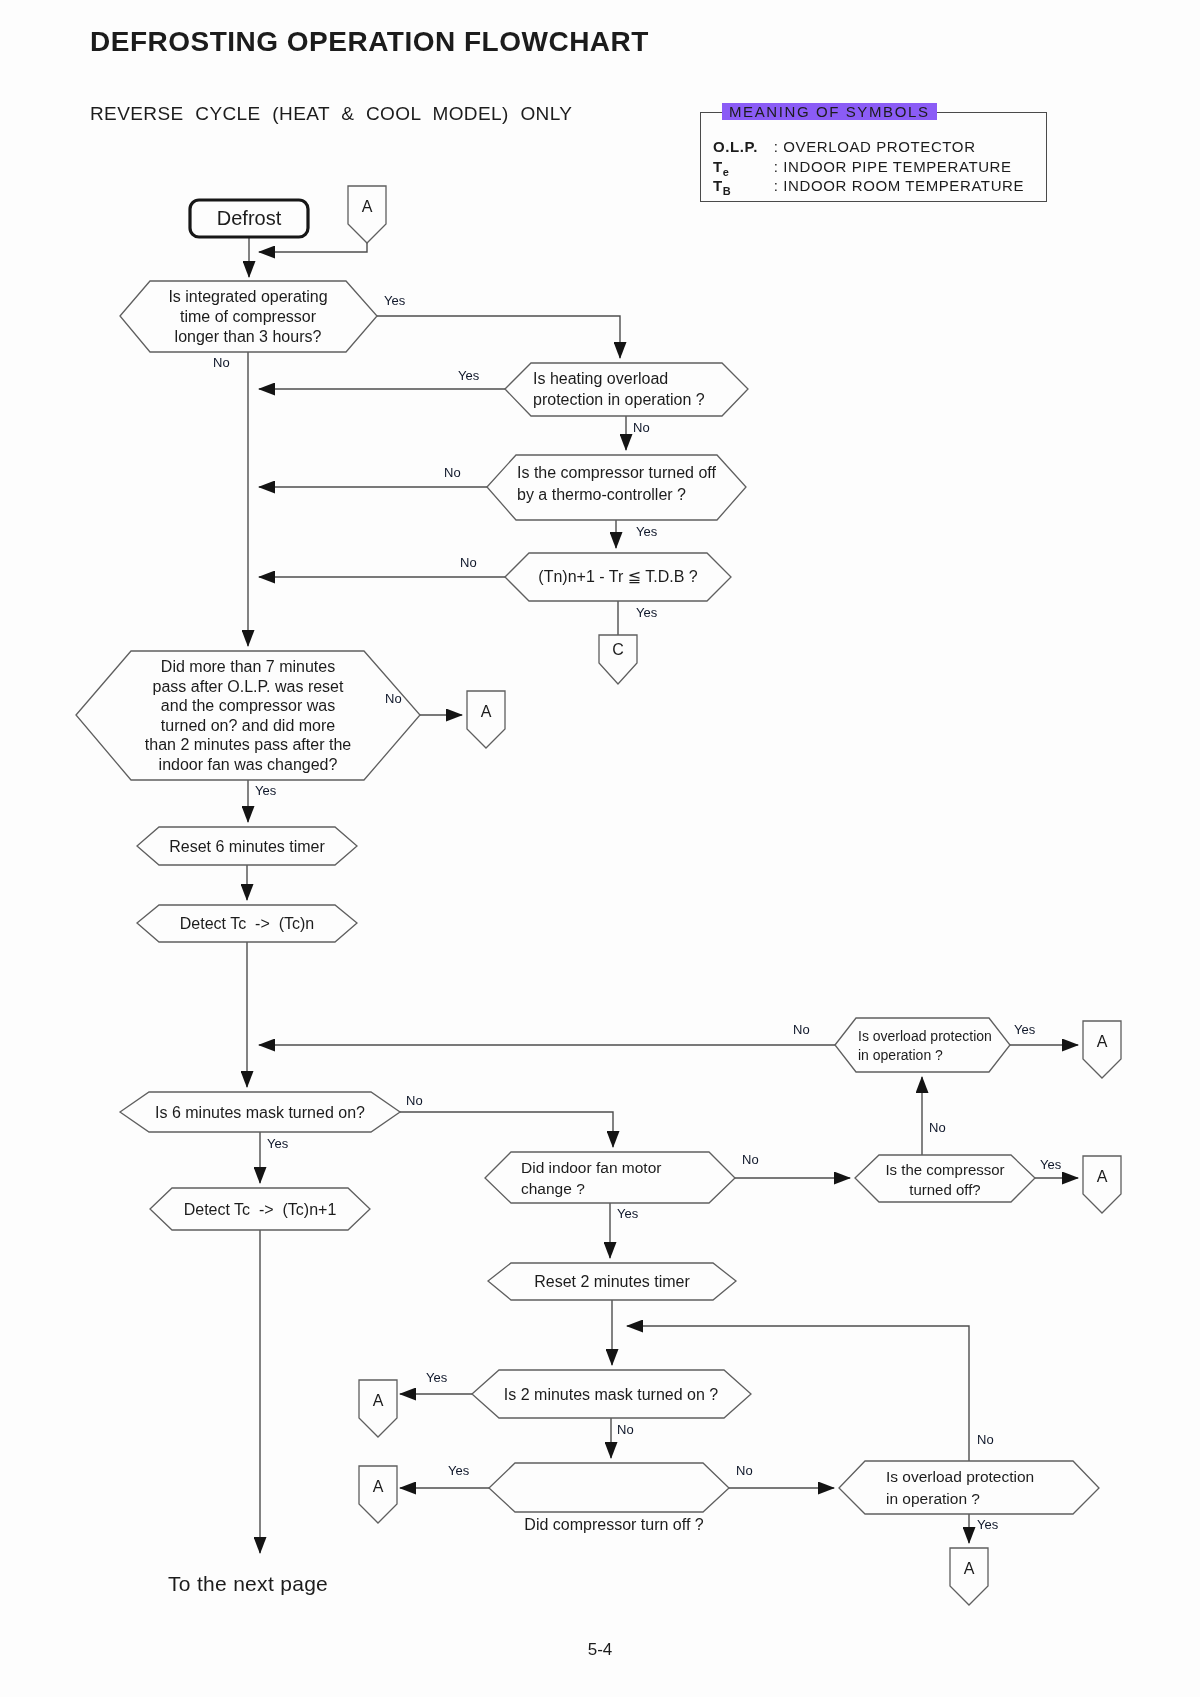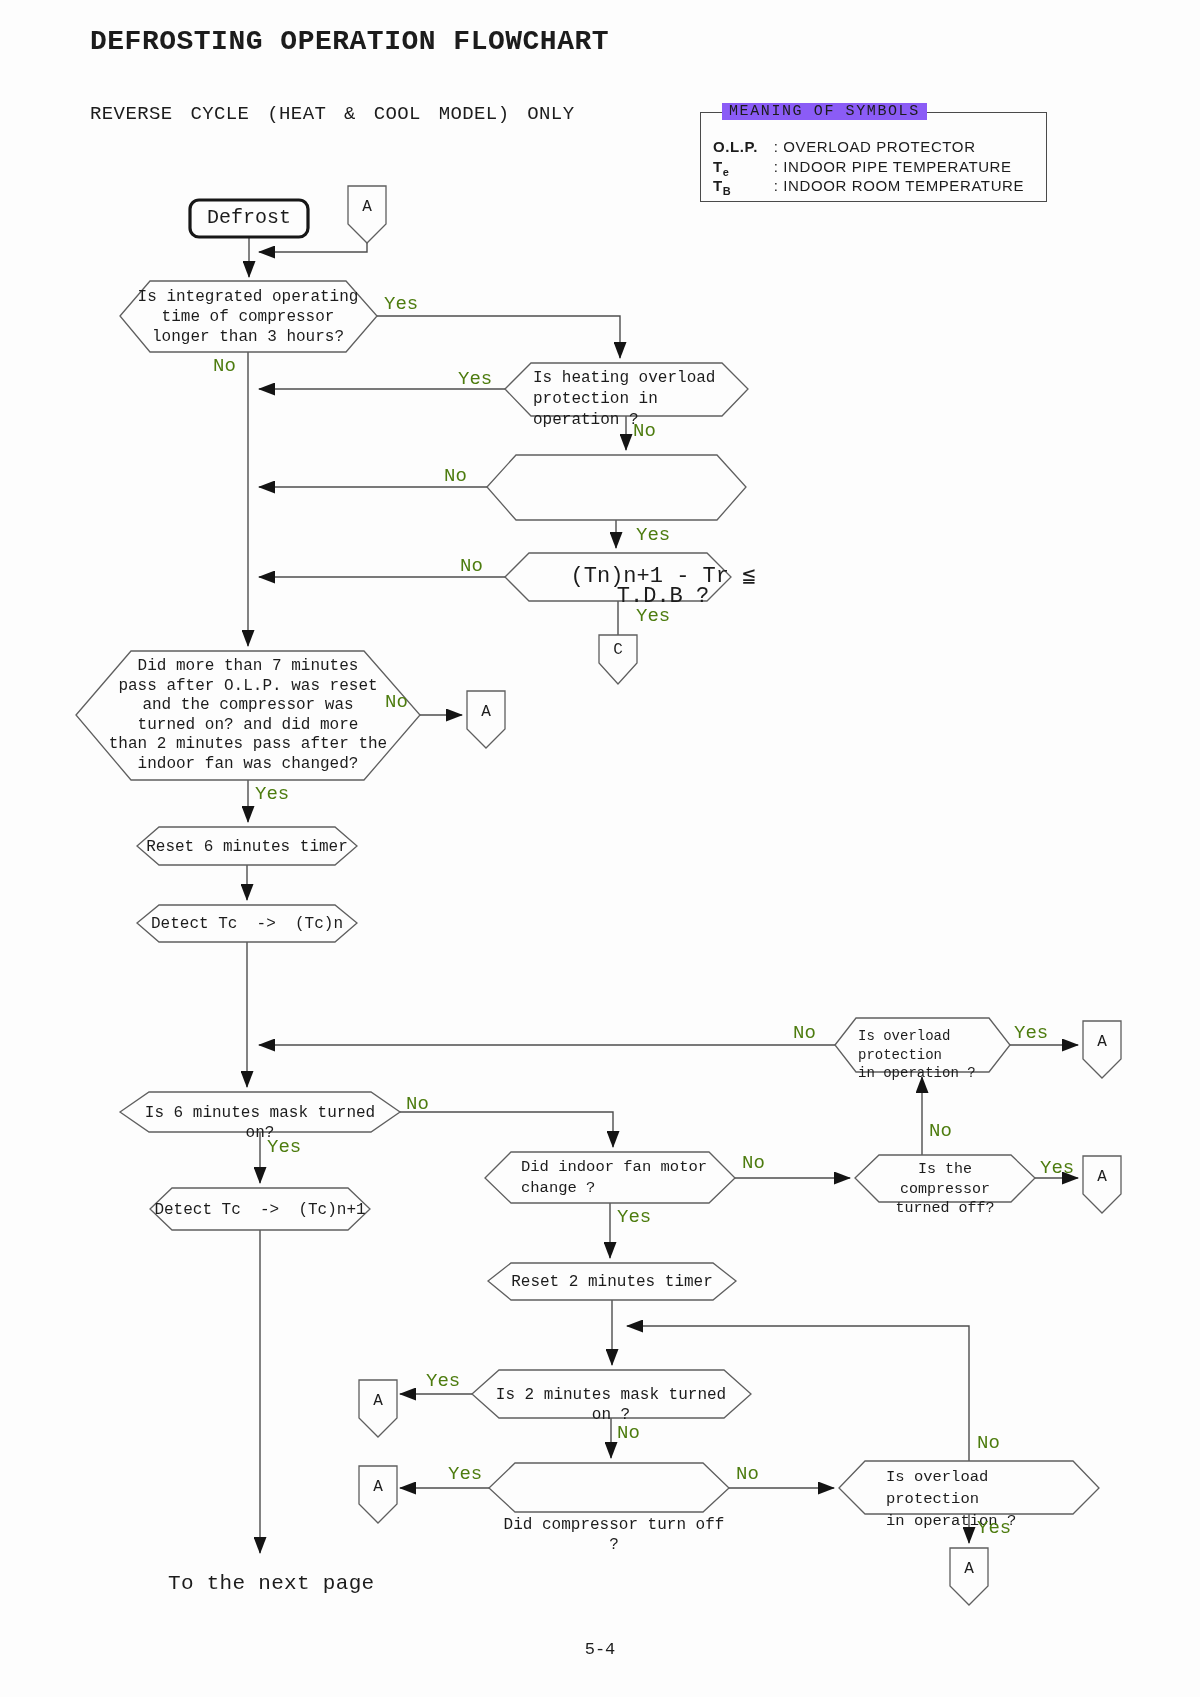--- a/index.html
+++ b/index.html
@@ -1,34 +1,34 @@
 <!DOCTYPE html>
 <html><head>
 <meta charset="utf-8">
 <style>
   html,body{margin:0;padding:0;background:#ffffff;}
   #page{
     position:relative;width:1200px;height:1697px;background:#fdfdfd;
     font-family:"Liberation Sans", sans-serif;color:#1c1c1c;overflow:hidden;
   }
-  .abs{position:absolute;font-family:Liberation Mono, monospace;}
+  .abs{position:absolute;}
   #title{left:90px;top:26px;font-size:28px;font-weight:bold;letter-spacing:.5px;white-space:nowrap;}
   .sub{left:90px;font-size:19px;white-space:nowrap;}
   #sub1{top:103px;word-spacing:6px;letter-spacing:.4px;}
   #sub2{top:132px;letter-spacing:.2px;}
   
   #legend-box{left:700px;top:112px;width:345px;height:88px;border:1.4px solid #4a4a4a;background:#fdfdfd;}
   #legend-title{left:722px;top:103px;background:#8b5cf6;padding:0 7px;font-size:15px;letter-spacing:1.6px;white-space:nowrap;}
   .lg-row{position:absolute;left:713px;font-size:15px;letter-spacing:.6px;white-space:nowrap;}
   .lg-sym{display:inline-block;width:56px;font-weight:bold;}
   .lg-row sub{font-size:11px;}
   
   .nt{white-space:pre-wrap;font-size:16px;line-height:20px;text-align:center;}
   .lt{text-align:left;}
-  .edge{font-size:19px;color:#4d7c0f;white-space:nowrap;}
+  .edge{font-size:13px;color:#0f172a;white-space:nowrap;}
   .conn{font-size:16px;text-align:center;width:38px;}
   #footer-note{left:168px;top:1572px;font-size:21px;letter-spacing:.3px;white-space:nowrap;}
   #page-num{left:550px;top:1640px;width:100px;text-align:center;font-size:17px;}
   svg{position:absolute;left:0;top:0;}
   .shape{fill:#fdfdfd;stroke:#5f5f5f;stroke-width:1.3;}
   .wire{fill:none;stroke:#4d4d4d;stroke-width:1.4;}
   .thick{stroke:#171717;stroke-width:3.2;fill:#fdfdfd;}
 </style>
 </head>
 <body>
@@ -119,21 +119,23 @@
     <span class="lg-sym"><span>T</span><sub>B</sub></span>
     <span>:</span>&nbsp;<span>INDOOR  ROOM  TEMPERATURE</span>
   </div>
 
   <div class="abs nt" style="left:190px;top:208px;width:118px;font-size:20px;">Defrost</div>
   <div class="abs nt" style="left:130px;top:287px;width:236px;">Is integrated operating
 time of compressor
 longer than 3 hours?</div>
   <div class="abs nt lt" style="left:533px;top:368px;width:200px;line-height:21px;">Is heating overload
 protection in operation ?</div>
-  <div class="abs nt" style="left:508px;top:567px;width:220px;font-size:22px;padding-left:45px;">(Tn)n+1 - Tr ≦ T.D.B ?</div>
+  <div class="abs nt lt" style="left:517px;top:462px;width:215px;line-height:21.5px;">Is the compressor turned off
+by a thermo-controller ?</div>
+  <div class="abs nt" style="left:508px;top:567px;width:220px;font-size:16px;">(Tn)n+1 - Tr ≦ T.D.B ?</div>
   <div class="abs nt" style="left:96px;top:657px;width:304px;line-height:19.5px;">Did more than 7 minutes
 pass after O.L.P. was reset
 and the compressor was
 turned on? and did more
 than 2 minutes pass after the
 indoor fan was changed?</div>
   <div class="abs nt" style="left:137px;top:837px;width:220px;">Reset 6 minutes timer</div>
   <div class="abs nt" style="left:137px;top:914px;width:220px;">Detect Tc  -&gt;  (Tc)n</div>
   <div class="abs nt lt" style="left:858px;top:1027px;width:142px;font-size:14px;line-height:18.5px;">Is overload protection
 in operation ?</div>

